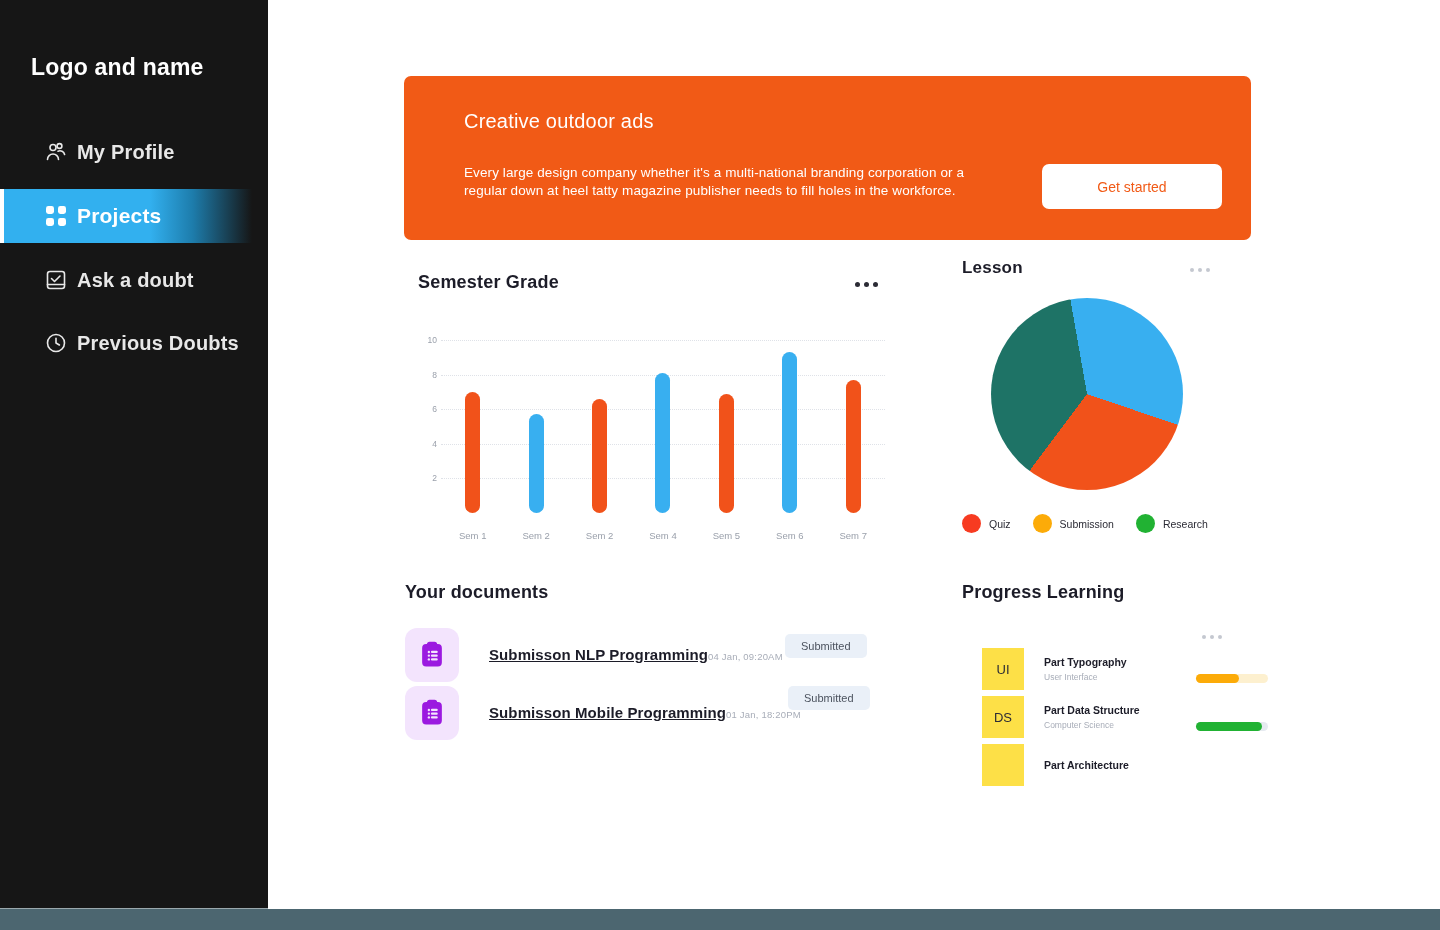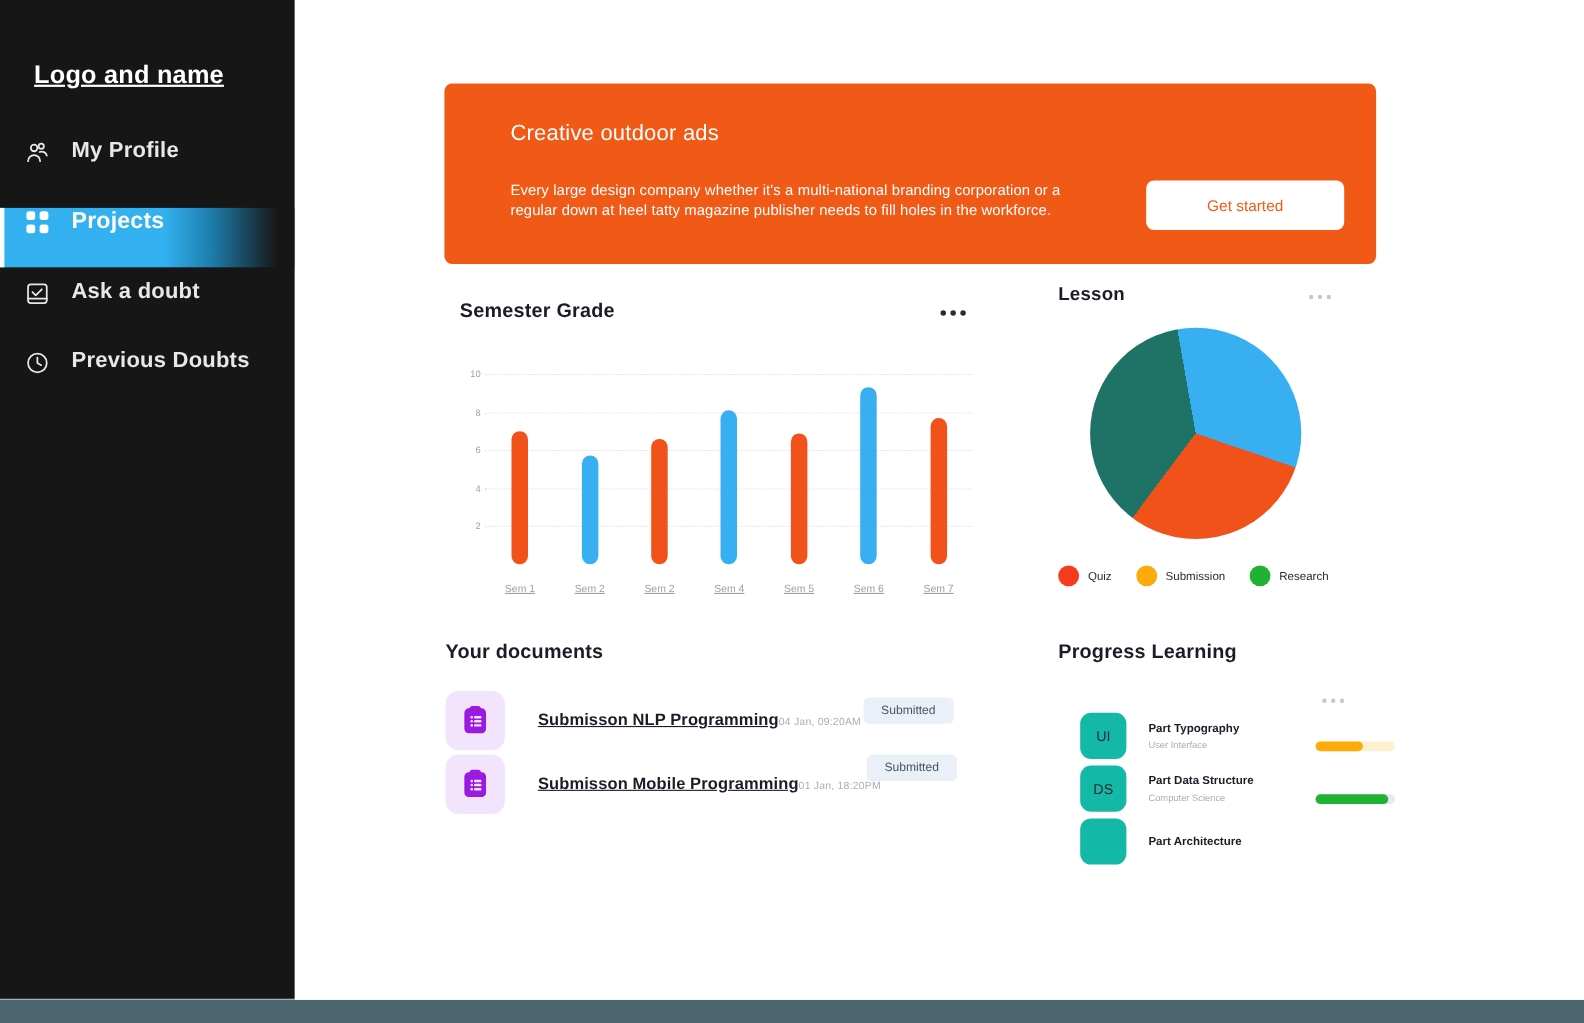--- a/index.html
+++ b/index.html
@@ -23,28 +23,28 @@
   
   .sidebar {
     position: absolute; left: 0; top: 0;
     width: 268px; height: 908px;
     background: #161616;
     overflow: hidden;
   }
   .brand {
     position: absolute; left: 31px; top: 54px;
     font-size: 23px; font-weight: 700; color: #ffffff;
-    letter-spacing: .2px; white-space: nowrap; text-decoration: underline;
+    letter-spacing: .2px; white-space: nowrap;
   }
   .nav { position: absolute; left: 0; top: 126px; width: 268px; }
   .nav-item {
     position: relative;
-    display: flex; 
-    height: 52px; padding-left: 21px;
-    gap: 18px;
+    display: flex; align-items: center;
+    height: 52px; padding-left: 43px;
+    gap: 8px;
     color: #e8e8e8;
     cursor: pointer;
   }
   .nav-item + .nav-item { margin-top: 11px; }
   .nav-label { font-size: 20px; font-weight: 700; letter-spacing: .2px; white-space: nowrap; }
   .nav-icon { width: 26px; height: 26px; display: flex; align-items: center; justify-content: center; flex: 0 0 26px; }
   .nav-icon svg { display: block; }
 
   .nav-item.active {
     background: linear-gradient(90deg, #32b0ef 0%, #32b0ef 56%, #1d7cab 72%, #161616 94%);
@@ -123,21 +123,21 @@
   .bars {
     position: absolute; left: 26px; right: 0; bottom: 32px; top: 0;
     display: flex; align-items: flex-end; justify-content: space-around;
   }
   .bar-slot { width: 58px; display: flex; flex-direction: column; align-items: center; height: 100%; justify-content: flex-end; }
   .bar { width: 15px; border-radius: 8px; }
   .x-labels {
     position: absolute; left: 26px; right: 0; bottom: 4px;
     display: flex; justify-content: space-around;
   }
-  .x-label { width: 58px; text-align: center; font-size: 9.5px; color: #9aa0ab; text-decoration: underline; }
+  .x-label { width: 58px; text-align: center; font-size: 9.5px; color: #9aa0ab; }
 
   
   .pie-card { position: absolute; left: 694px; top: 248px; width: 300px; height: 300px; }
   #pie-title { left: 0px; top: 10px; font-size: 17px; }
   #pie-dots { left: 228px; top: 20px; }
   .pie {
     position: absolute; left: 29px; top: 50px;
     width: 192px; height: 192px; border-radius: 50%;
   }
   .pie-legend {
@@ -171,21 +171,21 @@
 
   
   .prog-card { position: absolute; left: 694px; top: 570px; width: 300px; }
   #prog-title { left: 0px; top: 12px; font-size: 18px; }
   #prog-dots { left: 240px; top: 65px; }
   .prog-list { position: absolute; left: 20px; top: 78px; width: 280px; }
   .prog-row { position: relative; display: flex; align-items: center; height: 42px; cursor: pointer; }
   .prog-row + .prog-row { margin-top: 6px; }
   .prog-avatar {
     width: 42px; height: 42px; flex: 0 0 42px;
-    background: #14b8a6; border-radius: 10px;
+    background: #fde047; border-radius: 0;
     display: flex; align-items: center; justify-content: center;
     font-size: 13px; color: #2b2b35;
   }
   .prog-meta { margin-left: 20px; width: 110px; }
   .prog-name { font-size: 10.5px; font-weight: 700; color: #1c1c28; white-space: nowrap; }
   .prog-sub { margin-top: 4px; font-size: 8.5px; color: #a8adb8; white-space: nowrap; }
   .prog-track {
     position: absolute; right: -6px; top: 26px;
     width: 72px; height: 9px; border-radius: 6px;
   }

